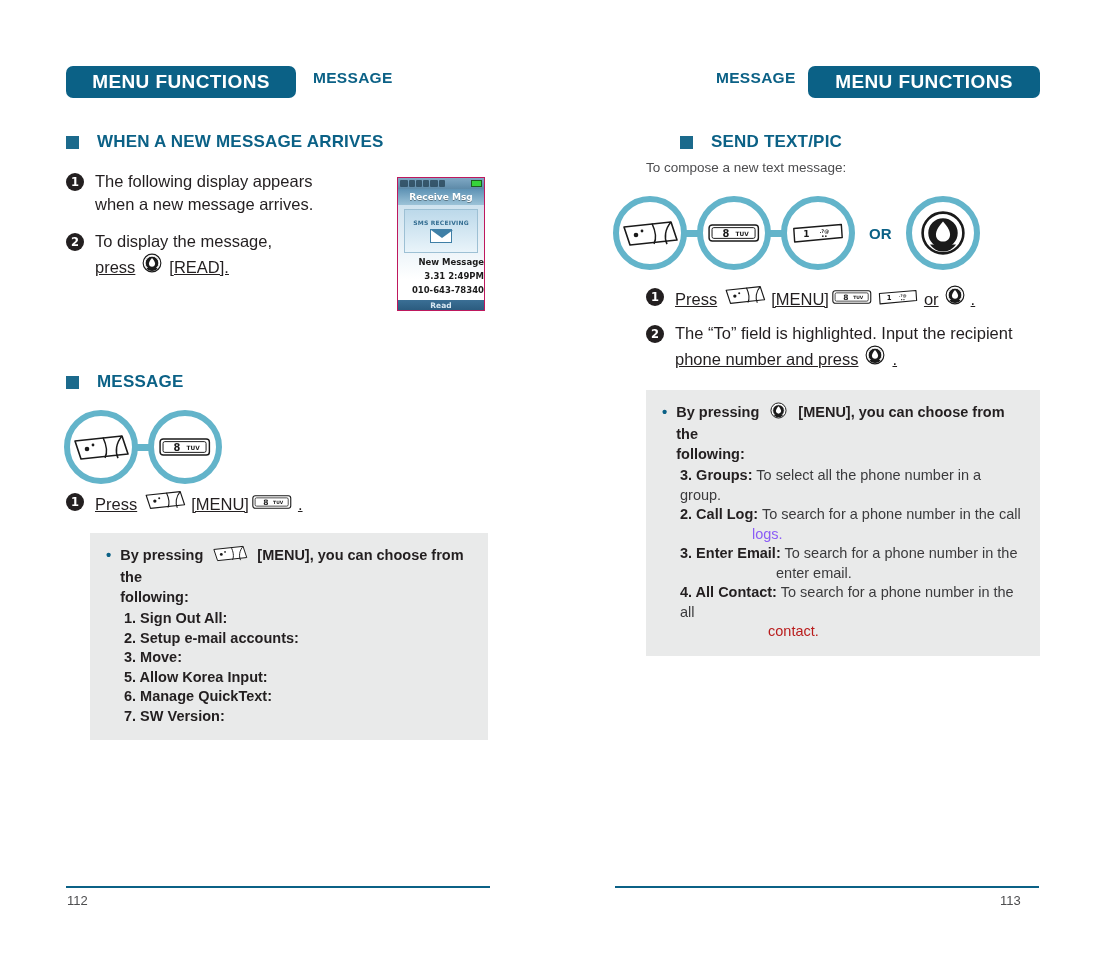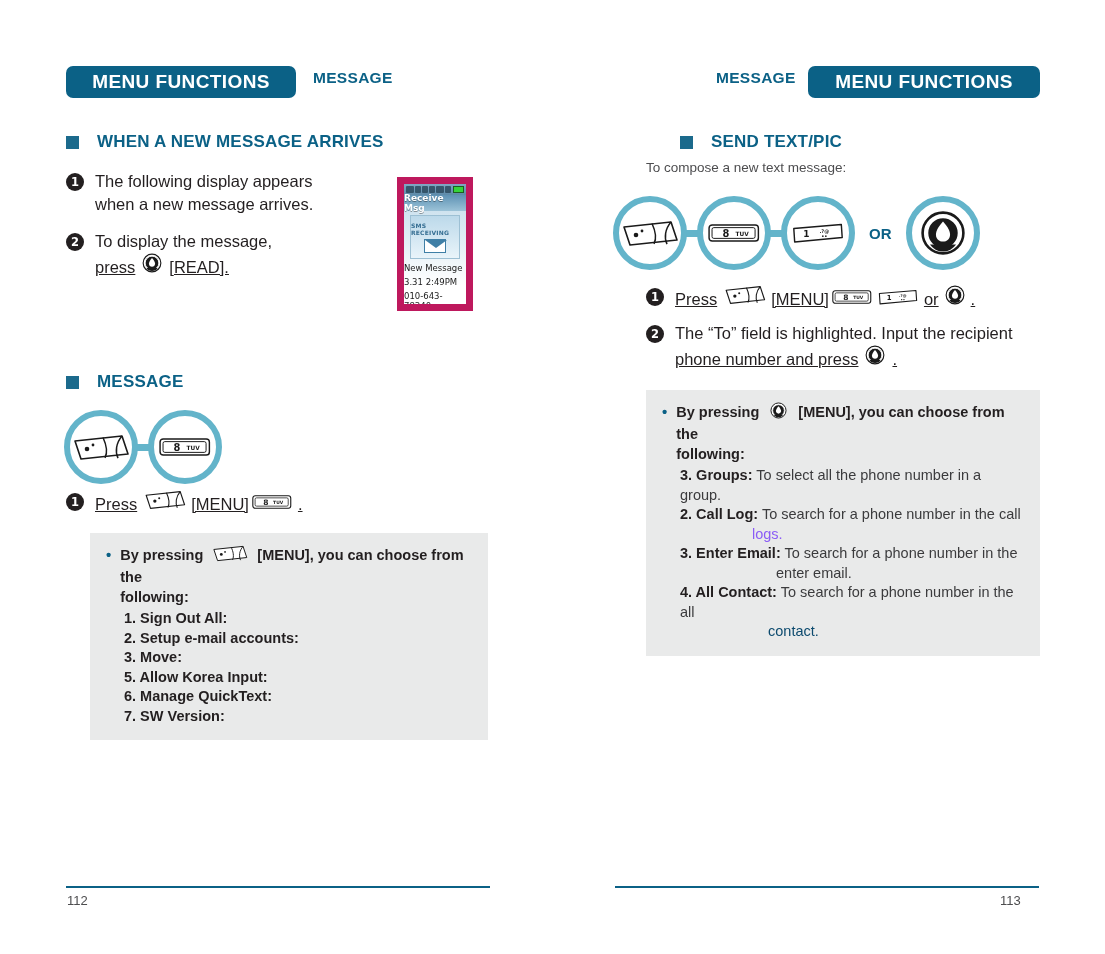--- a/index.html
+++ b/index.html
@@ -184,28 +184,28 @@
     font-size: 14.5px;
     line-height: 19.5px;
     color: #231f20;
   }
   .note-list li b { font-weight: bold; }
   .note-list li .desc { font-weight: normal; color: #3b3b3d; }
   .note-list.plain li { font-weight: bold; }
   .hang { display: block; text-indent: 0; }
   .hang2 { display: block; margin-left: 72px; font-weight: normal; color: #8b5cf6; }
   .hang3 { display: block; margin-left: 96px; font-weight: normal; color: #3b3b3d; }
-  .hang4 { display: block; margin-left: 88px; font-weight: normal; color: #0c4a6e; }
+  .hang4 { display: block; margin-left: 88px; font-weight: normal; color: #b91c1c; }
 
   
   #phone {
     position: absolute;
     left: 397px; top: 177px;
-    width: 76px; height: 134px;
-    border: 7px solid #be185d;
+    width: 88px; height: 134px;
+    border: 1px solid #be185d;
     background: #ffffff;
     overflow: hidden;
     font-family: "DejaVu Sans", sans-serif;
   }
   .ph-status {
     height: 11px;
     background: linear-gradient(#7fa8c4, #5d8aa8);
     display: flex;
     align-items: center;
     gap: 1px;
@@ -254,25 +254,25 @@
   .ph-env:after {
     content:"";
     position: absolute;
     left: 0; top: 0;
     width: 0; height: 0;
     border-left: 11px solid transparent;
     border-right: 11px solid transparent;
     border-top: 8px solid #3f7fa6;
   }
   .ph-line {
-    text-align: left;
+    text-align: right;
     font-size: 8.5px;
     color: #1b1b1b;
     margin-top: 4px;
-    font-weight: normal;
+    font-weight: bold;
   }
   .ph-soft {
     height: 11px;
     background: linear-gradient(#3a6f95, #2a5a7d);
     color: #d8e8f2;
     font-size: 7.5px;
     font-weight: bold;
     display: flex; align-items: center; justify-content: center;
   }
 

